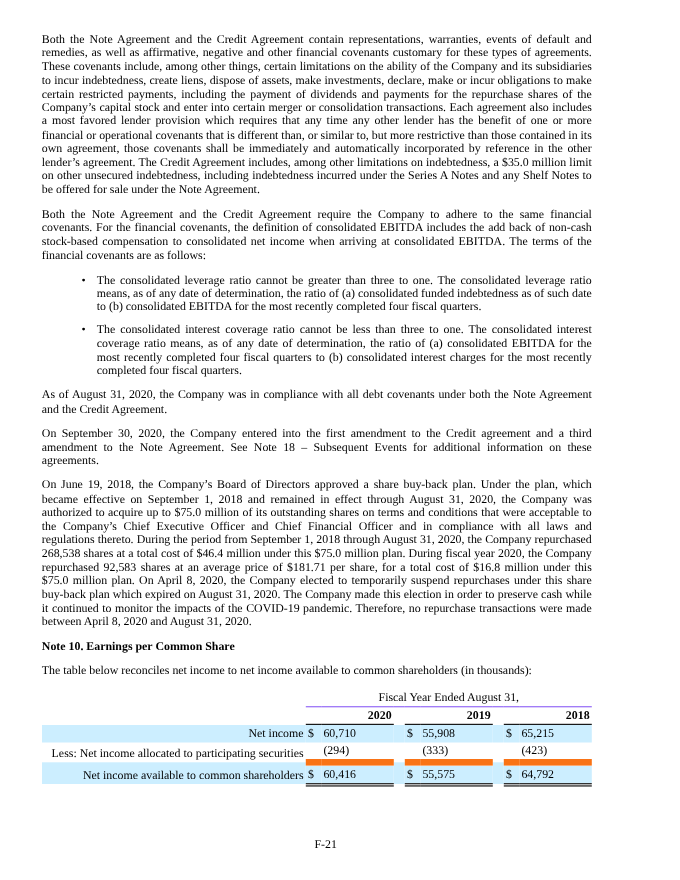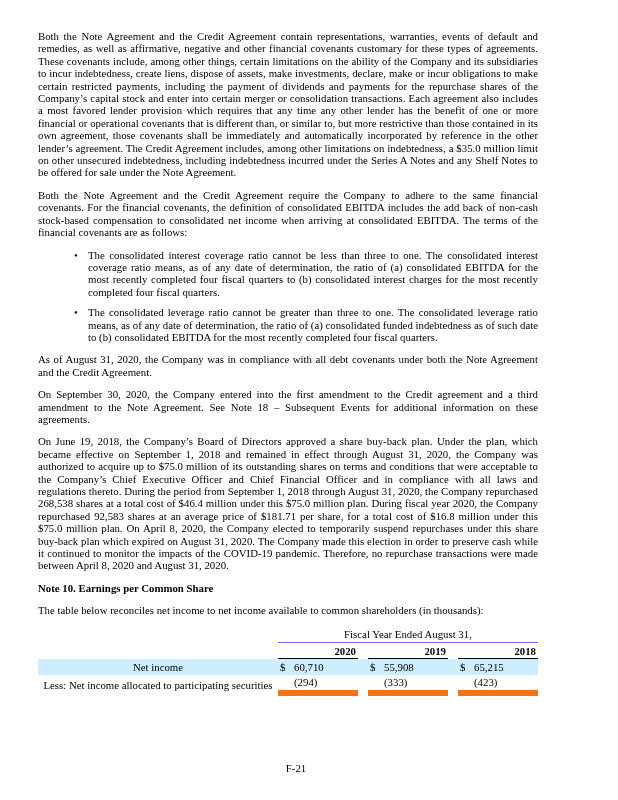--- a/index.html
+++ b/index.html
@@ -53,21 +53,21 @@
     table-layout: fixed;
     font-size: 10.8px;
     margin-top: 2px;
   }
   table.fin td {
     padding: 1.5px 2px;
     vertical-align: bottom;
     line-height: 1.15;
     overflow: hidden;
   }
-  .fin .lbl { text-align: center; white-space: nowrap; }
+  .fin .lbl { text-align: right; white-space: nowrap; }
   .fin .usd { text-align: left; }
   .fin .num { text-align: left; white-space: nowrap; }
   .fin .sp  {}
   tr.hl td { background: #cceeff; }
   .fin .grp-hdr {
     text-align: center;
     font-weight: normal;
     border-bottom: 1px solid #8b5cf6;
     white-space: nowrap;
   }
@@ -89,22 +89,22 @@
 </head>
 <body>
 
 <div class="page">
 
   <p class="para">Both the Note Agreement and the Credit Agreement contain representations, warranties, events of default and remedies, as well as affirmative, negative and other financial covenants customary for these types of agreements. These covenants include, among other things, certain limitations on the ability of the Company and its subsidiaries to incur indebtedness, create liens, dispose of assets, make investments, declare, make or incur obligations to make certain restricted payments, including the payment of dividends and payments for the repurchase shares of the Company’s capital stock and enter into certain merger or consolidation transactions. Each agreement also includes a most favored lender provision which requires that any time any other lender has the benefit of one or more financial or operational covenants that is different than, or similar to, but more restrictive than those contained in its own agreement, those covenants shall be immediately and automatically incorporated by reference in the other lender’s agreement. The Credit Agreement includes, among other limitations on indebtedness, a $35.0 million limit on other unsecured indebtedness, including indebtedness incurred under the Series A Notes and any Shelf Notes to be offered for sale under the Note Agreement.</p>
 
   <p class="para">Both the Note Agreement and the Credit Agreement require the Company to adhere to the same financial covenants. For the financial covenants, the definition of consolidated EBITDA includes the add back of non-cash stock-based compensation to consolidated net income when arriving at consolidated EBITDA. The terms of the financial covenants are as follows:</p>
 
   <ul class="bullets">
+    <li>The consolidated leverage ratio cannot be greater than three to one. The consolidated leverage ratio means, as of any date of determination, the ratio of (a) consolidated funded indebtedness as of such date to (b) consolidated EBITDA for the most recently completed four fiscal quarters.</li>
     <li>The consolidated interest coverage ratio cannot be less than three to one. The consolidated interest coverage ratio means, as of any date of determination, the ratio of (a) consolidated EBITDA for the most recently completed four fiscal quarters to (b) consolidated interest charges for the most recently completed four fiscal quarters.</li>
-    <li>The consolidated leverage ratio cannot be greater than three to one. The consolidated leverage ratio means, as of any date of determination, the ratio of (a) consolidated funded indebtedness as of such date to (b) consolidated EBITDA for the most recently completed four fiscal quarters.</li>
   </ul>
 
   <p class="para">As of August 31, 2020, the Company was in compliance with all debt covenants under both the Note Agreement and the Credit Agreement.</p>
 
   <p class="para">On September 30, 2020, the Company entered into the first amendment to the Credit agreement and a third amendment to the Note Agreement. See Note 18 – Subsequent Events for additional information on these agreements.</p>
 
 
   <p class="para">On June 19, 2018, the Company’s Board of Directors approved a share buy-back plan. Under the plan, which became effective on September 1, 2018 and remained in effect through August 31, 2020, the Company was authorized to acquire up to $75.0 million of its outstanding shares on terms and conditions that were acceptable to the Company’s Chief Executive Officer and Chief Financial Officer and in compliance with all laws and regulations thereto. During the period from September 1, 2018 through August 31, 2020, the Company repurchased 268,538 shares at a total cost of $46.4 million under this $75.0 million plan. During fiscal year 2020, the Company repurchased 92,583 shares at an average price of $181.71 per share, for a total cost of $16.8 million under this $75.0 million plan. On April 8, 2020, the Company elected to temporarily suspend repurchases under this share buy-back plan which expired on August 31, 2020. The Company made this election in order to preserve cash while it continued to monitor the impacts of the COVID-19 pandemic. Therefore, no repurchase transactions were made between April 8, 2020 and August 31, 2020.</p>
 
   <p class="heading">Note 10.  Earnings per Common Share</p>
@@ -154,17 +154,28 @@
         <td class="usd ul"></td>
         <td class="num ul">(294)</td>
         <td class="sp"></td>
         <td class="usd ul"></td>
         <td class="num ul">(333)</td>
         <td class="sp"></td>
         <td class="usd ul"></td>
         <td class="num ul">(423)</td>
       </tr>
 
+      <tr class="hl">
+        <td class="lbl">Net income available to common shareholders</td>
+        <td class="usd dul">$</td>
+        <td class="num dul">60,416</td>
+        <td class="sp"></td>
+        <td class="usd dul">$</td>
+        <td class="num dul">55,575</td>
+        <td class="sp"></td>
+        <td class="usd dul">$</td>
+        <td class="num dul">64,792</td>
+      </tr>
     </tbody>
   </table>
 
   <div class="footer">F-21</div>
 </div>
 
 </body></html>

